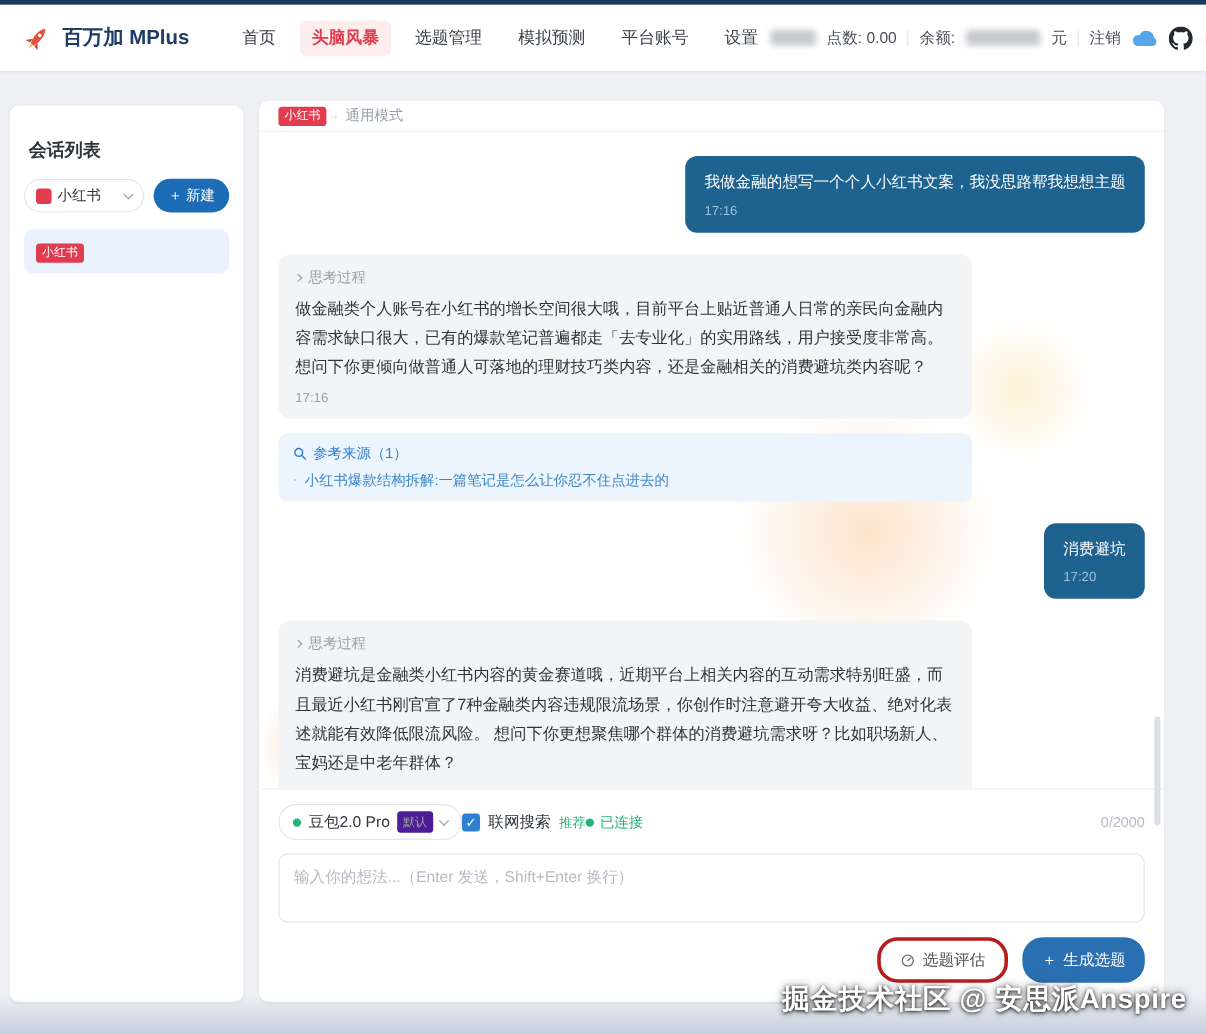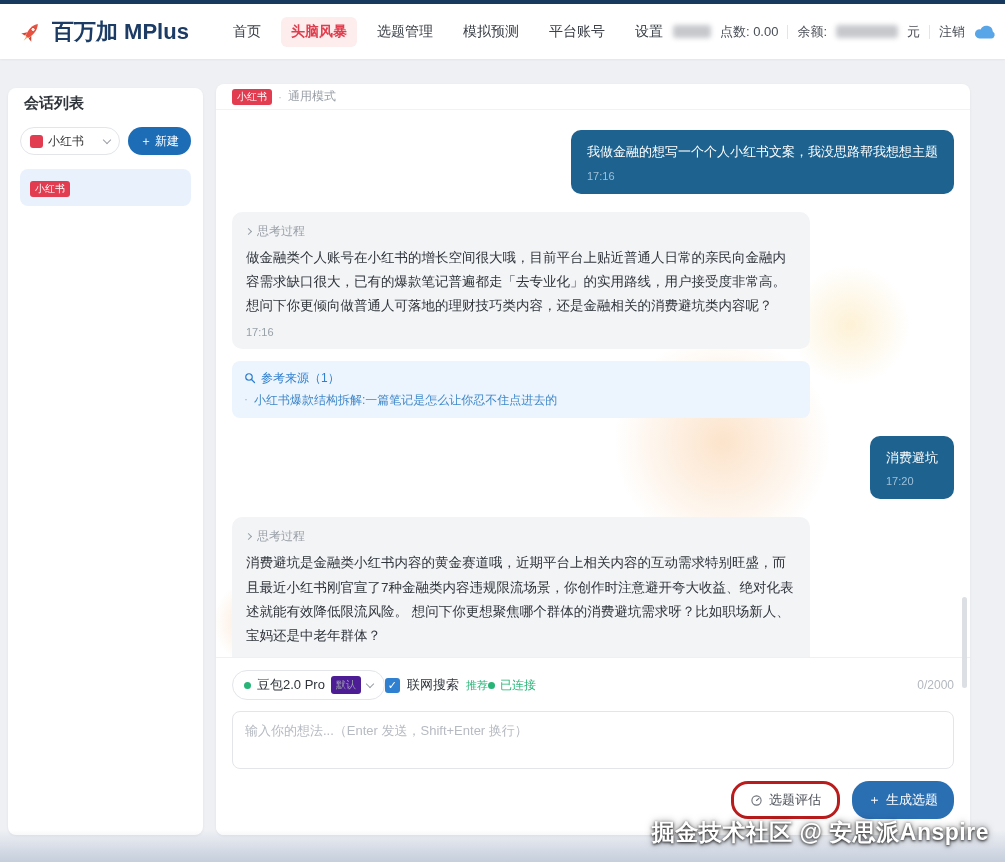--- a/index.html
+++ b/index.html
@@ -5,37 +5,37 @@
   * { margin:0; padding:0; box-sizing:border-box; }
   html,body { width:1005px; height:862px; }
   body { font-family:"Liberation Sans","DejaVu Sans",sans-serif; background:#eef0f4; position:relative; overflow:hidden; }
 
   .topstrip { height:4px; background:#17395e; }
 
   
   .header { position:absolute; top:4px; left:0; right:0; height:55px; background:#fff;
             display:flex; align-items:center; padding:0 18px; box-shadow:0 1px 2px rgba(0,0,0,.05); z-index:5; }
   .brand { display:flex; align-items:center; gap:8px; cursor:pointer; }
-  .brand-title { font-size:22px; font-weight:bold; color:#1c3c66; white-space:nowrap; }
+  .brand-title { font-size:17px; font-weight:bold; color:#1c3c66; white-space:nowrap; }
   .nav { display:flex; gap:10px; margin-left:34px; align-items:center; }
   .nav-item { font-size:14px; color:#3b4048; padding:6px 10px; border-radius:6px; cursor:pointer; white-space:nowrap; text-decoration:none; }
   .nav-item.active { color:#e03e4e; background:#fdeded; font-weight:600; }
   .header-right { margin-left:auto; display:flex; align-items:center; gap:9px; font-size:13px; color:#4a4f57; }
   .blur-block { display:inline-block; width:38px; height:13px; background:#c6c8cc; border-radius:3px; filter:blur(2.5px); }
   .blur-block.wide { width:62px; }
   .vdiv { width:1px; height:14px; background:#e3e5e9; }
   .meta { white-space:nowrap; }
   .link { cursor:pointer; }
   .icon-btn { display:inline-flex; align-items:center; cursor:pointer; }
 
   
   .card { background:#fff; border-radius:8px; box-shadow:0 1px 3px rgba(0,0,0,.06); }
 
   
-  .sidebar { position:absolute; left:8px; top:88px; width:195px; bottom:27px; padding:4px 12px; }
+  .sidebar { position:absolute; left:8px; top:88px; width:195px; bottom:27px; padding:26px 12px; }
   .sidebar-title { font-size:15px; font-weight:700; color:#2f343b; margin:2px 4px 14px; }
   .sidebar-controls { display:flex; gap:8px; align-items:center; }
   .filter-select { flex:1; height:28px; border:1px solid #e3e5e9; border-radius:15px; display:flex;
                    align-items:center; gap:5px; padding:0 9px; cursor:pointer; background:#fff; }
   .mini-badge { width:13px; height:13px; background:#e23c50; border-radius:3px; flex:0 0 auto; }
   .filter-text { font-size:12px; color:#333; flex:1; }
   .chev { width:6px; height:6px; border-right:1.5px solid #9aa0a8; border-bottom:1.5px solid #9aa0a8; display:inline-block; }
   .chev.down { transform:rotate(45deg); margin-top:-3px; }
   .chev.right { transform:rotate(-45deg); width:5px; height:5px; }
   .btn-new { height:28px; background:#1d6db6; color:#fff; border:none; border-radius:15px; padding:0 12px;

